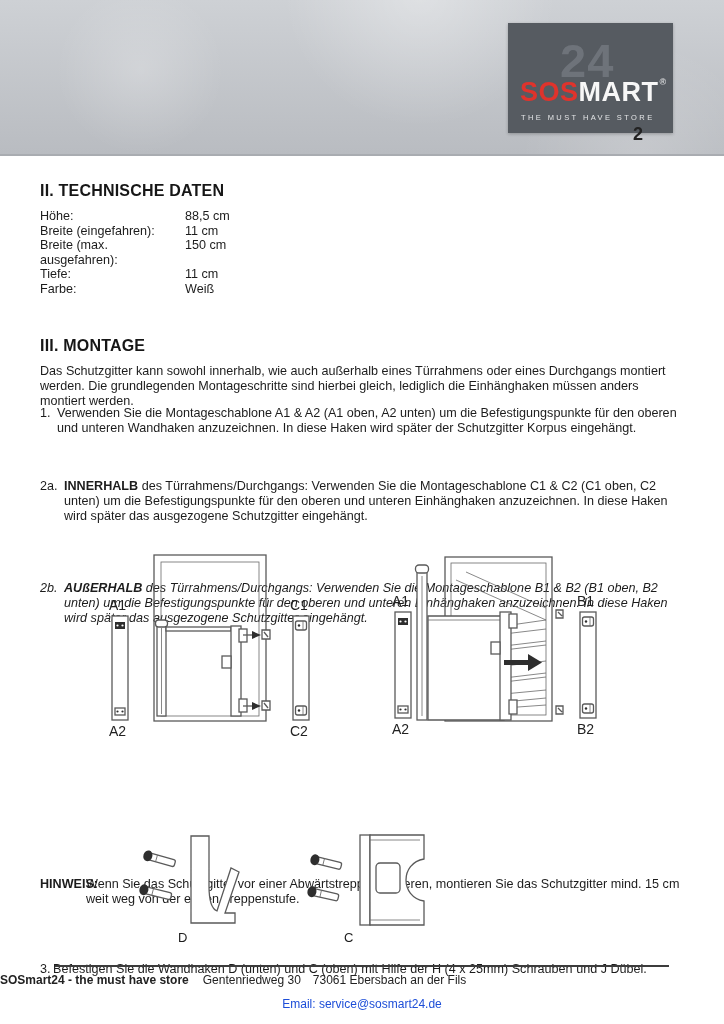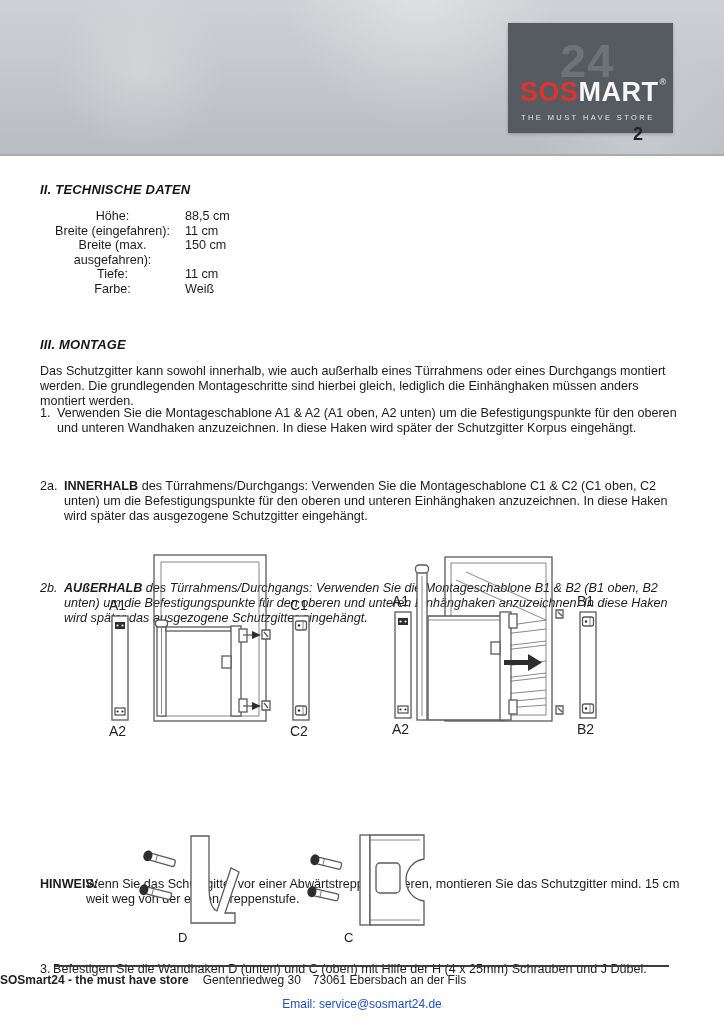--- a/index.html
+++ b/index.html
@@ -34,26 +34,26 @@
   .logo-reg{position:relative;top:-16px;font-size:9px;font-weight:bold;color:#d9dadc;margin-left:1px;}
   .logo-tagline{
     position:absolute;left:13px;top:90px;white-space:nowrap;
     font-size:7.5px;font-weight:normal;letter-spacing:2.4px;color:#e3e4e6;
   }
   .pagenum{
     position:absolute;left:624px;top:124px;width:28px;text-align:center;
     font-size:18px;font-weight:bold;color:#222;
   }
   
-  .h1{position:absolute;left:40px;font-size:13px;font-weight:bold;color:#161616;letter-spacing:.2px;font-style:italic;}
+  .h1{position:absolute;left:40px;font-size:16px;font-weight:bold;color:#161616;letter-spacing:.2px;}
   .h-tech{top:182px;}
   .h-mont{top:337px;}
   .tech{position:absolute;left:40px;top:209px;font-size:12.6px;line-height:14.6px;}
   .trow{display:flex;}
-  .tlabel{width:145px;text-align:center;}
+  .tlabel{width:145px;}
   .body-block{position:absolute;left:40px;width:646px;font-size:12.6px;line-height:15px;}
   .intro{top:364px;}
   .item{position:relative;}
   .item .num{position:absolute;left:0;top:0;}
   .step1{top:406px;padding-left:17px;width:629px;}
   .step2a{top:449px;padding-left:24px;width:622px;}
   .step2b{top:506px;padding-left:24px;width:622px;font-style:italic;}
   .hinweis{top:757px;padding-left:46px;width:600px;}
   .hinweis .num{font-weight:bold;}
   .step3{top:812px;padding-left:13px;width:633px;}

